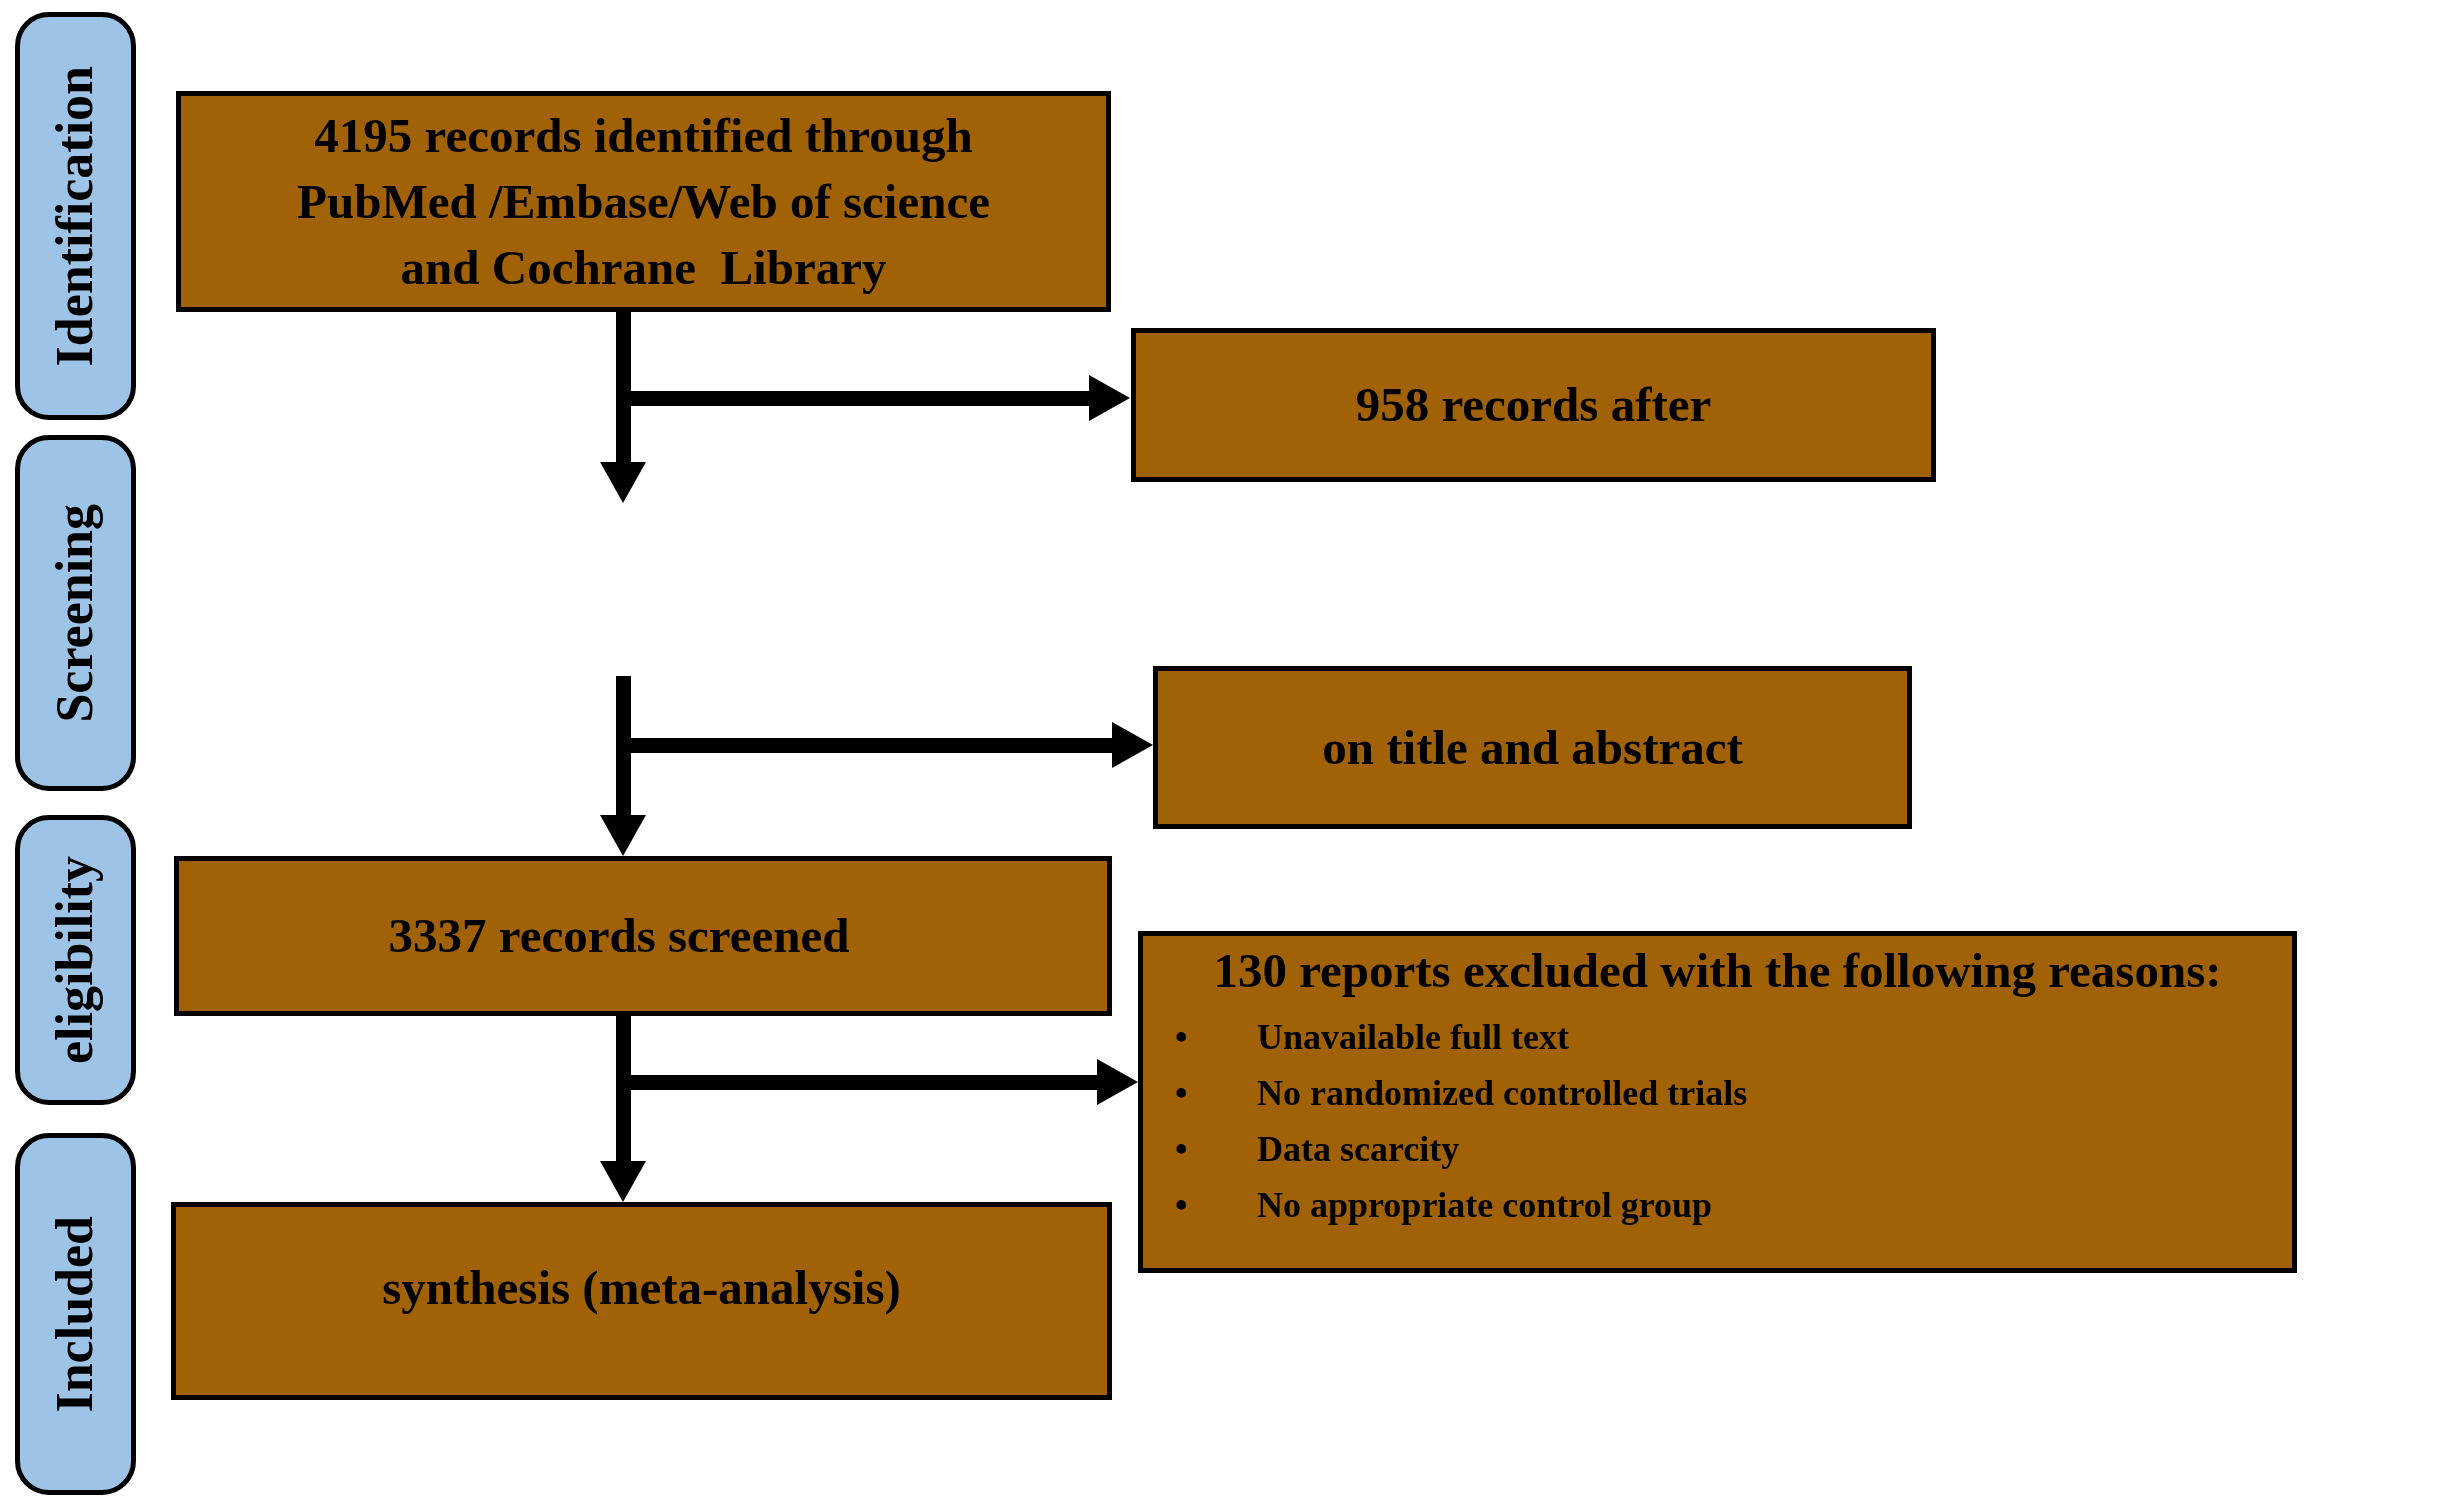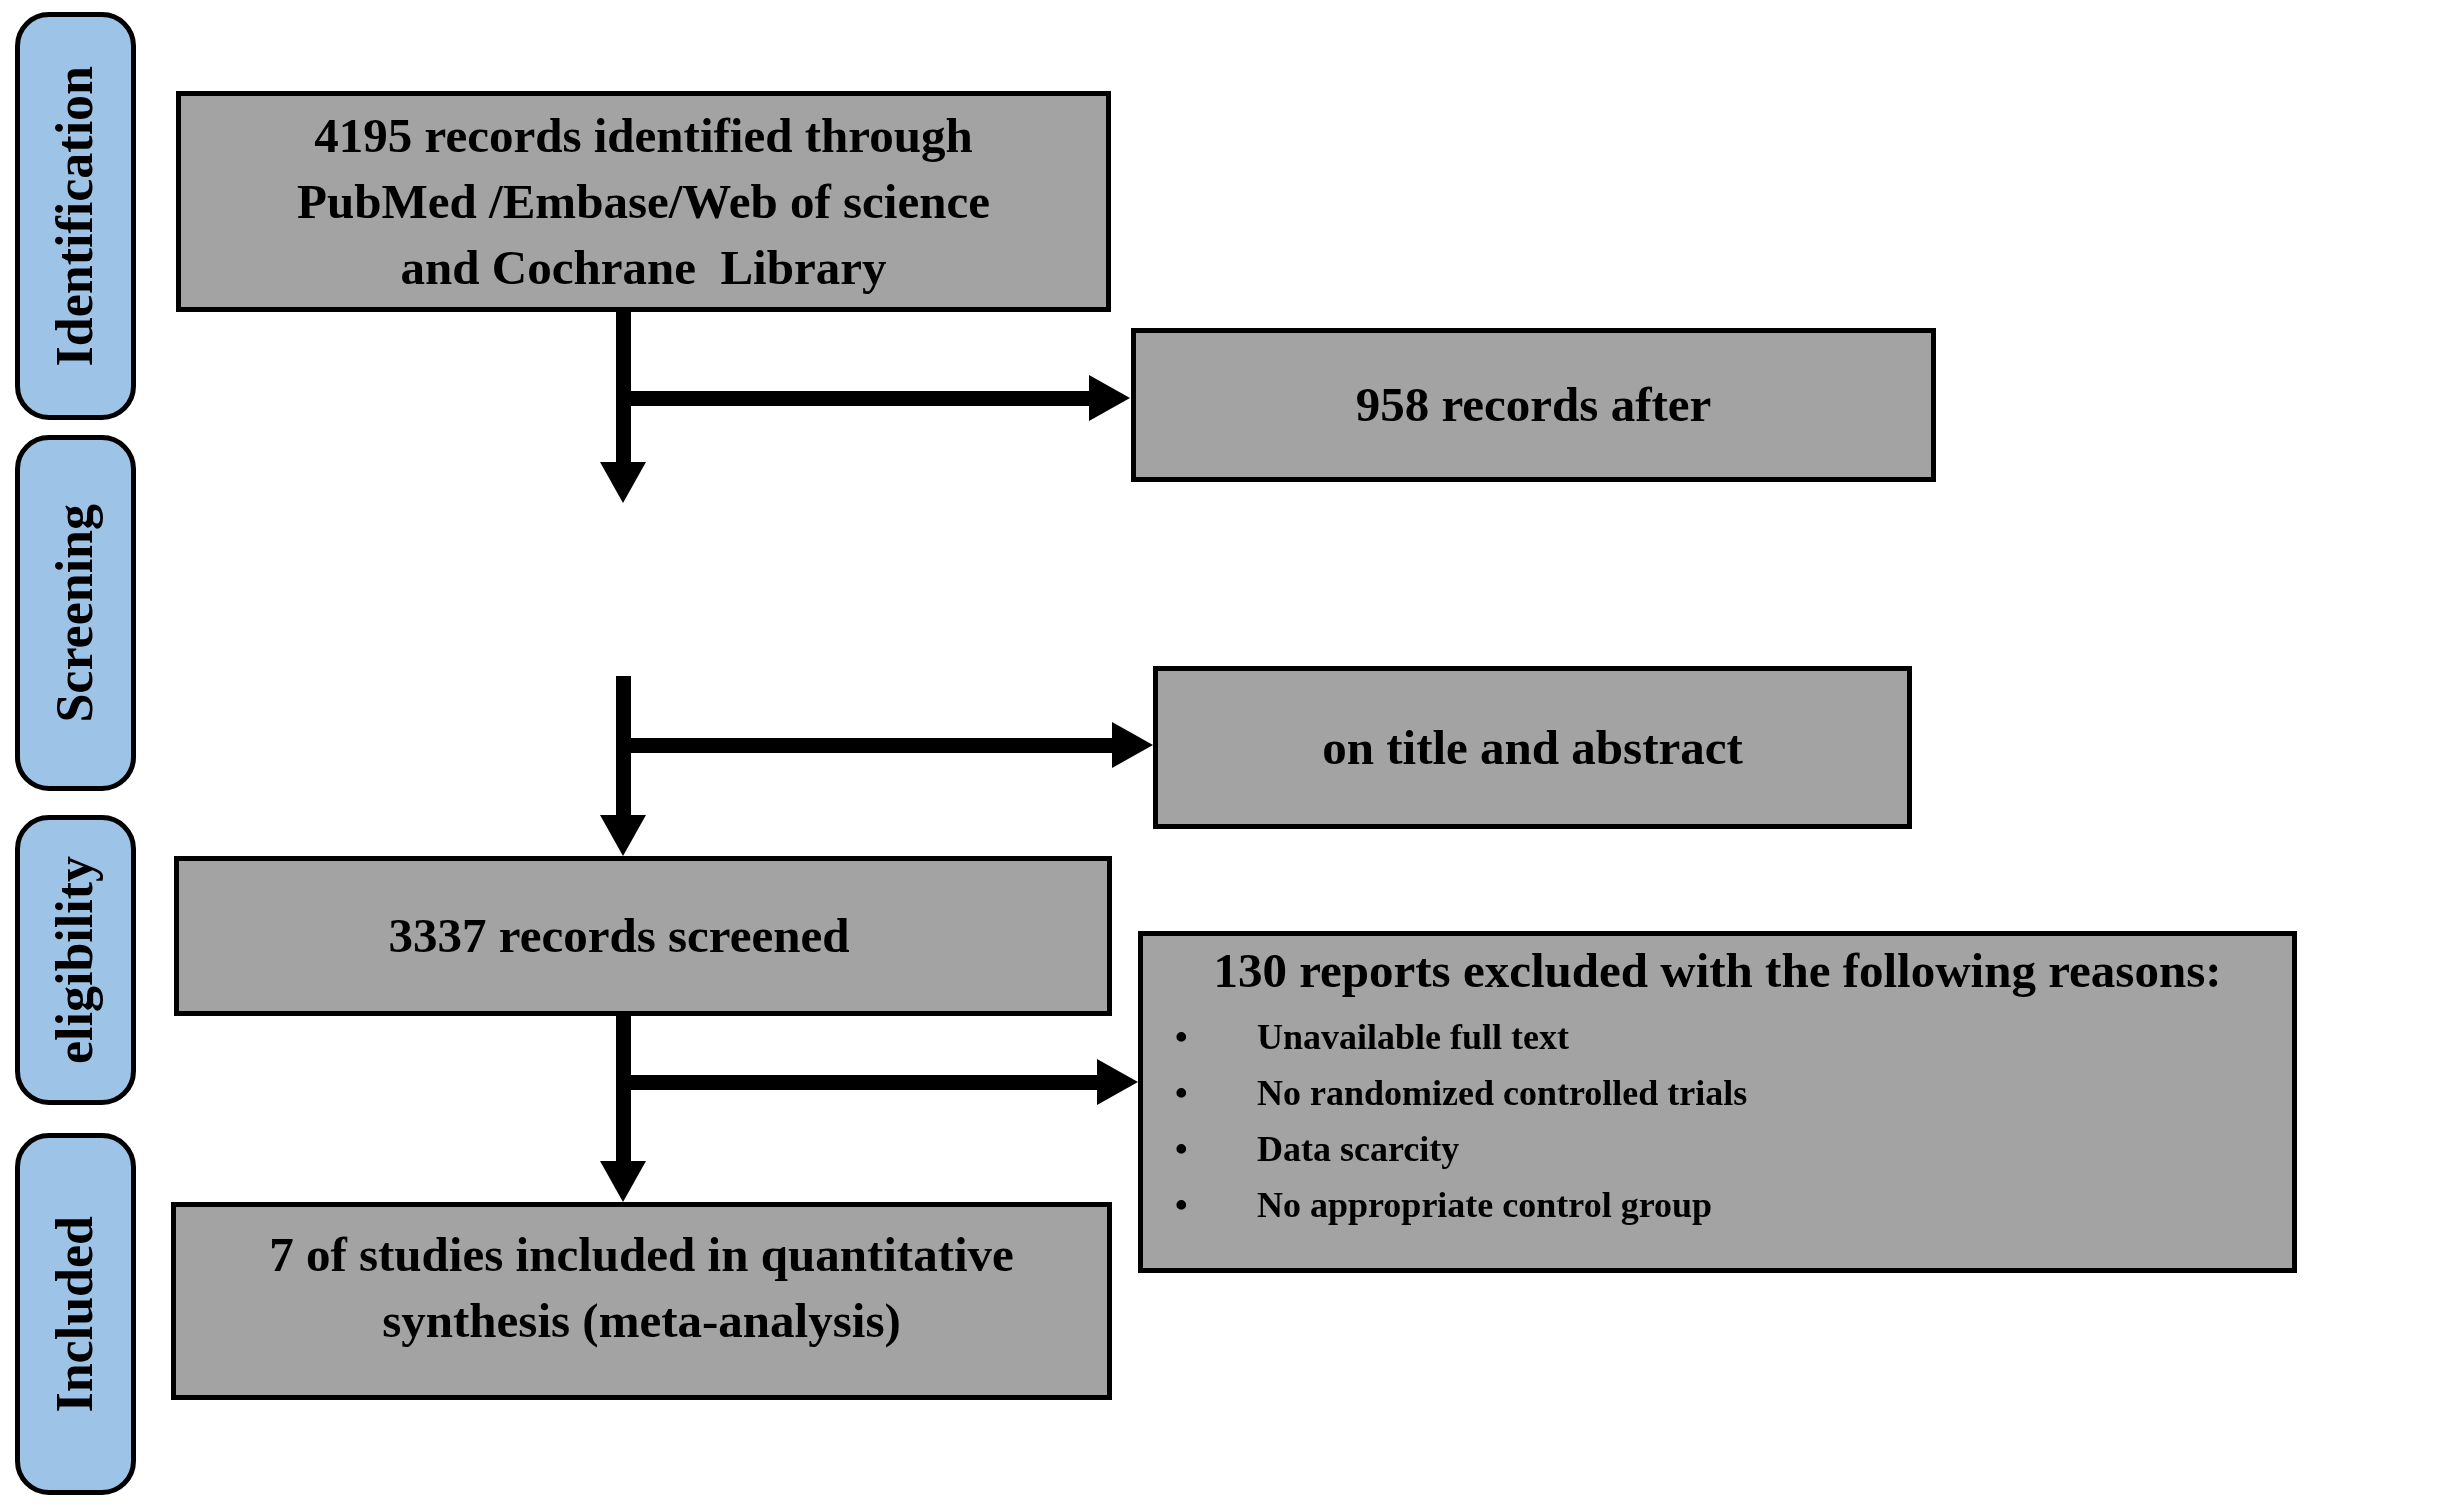--- a/index.html
+++ b/index.html
@@ -31,21 +31,21 @@
     writing-mode: vertical-rl;
     transform: rotate(180deg);
     font-size: 52px;
     line-height: 1;
     white-space: pre;
   }
 
   
   .box {
     position: absolute;
-    background: #a3a3a3;
+    background: #a16207;
     border: 5.3px solid #000000;
     box-sizing: border-box;
     font-size: 49px;
     line-height: 66px;
   }
   .box .line { white-space: pre; }
   .center-box {
     display: flex;
     flex-direction: column;
     align-items: center;
@@ -141,21 +141,20 @@
       <span class="reason-dot">•</span>
       <span class="reason-text">Data scarcity</span>
     </div>
     <div class="reason-row">
       <span class="reason-dot">•</span>
       <span class="reason-text">No appropriate control group</span>
     </div>
   </div>
 
   <div class="box center-box" style="left:171px;top:1202px;width:941px;height:198px;padding-bottom:26.5px;">
-    <div class="line">7 of studies included in quantitative</div>
     <div class="line">synthesis (meta-analysis)</div>
   </div>
 
   <div class="vline" style="left:616px;top:312px;height:152px;"></div>
   <div class="head-down" style="left:600px;top:462px;"></div>
   <div class="hline" style="left:616px;top:391px;width:474px;"></div>
   <div class="head-right" style="left:1089px;top:375px;"></div>
 
   <div class="vline" style="left:616px;top:676px;height:140px;"></div>
   <div class="head-down" style="left:600px;top:815px;"></div>

